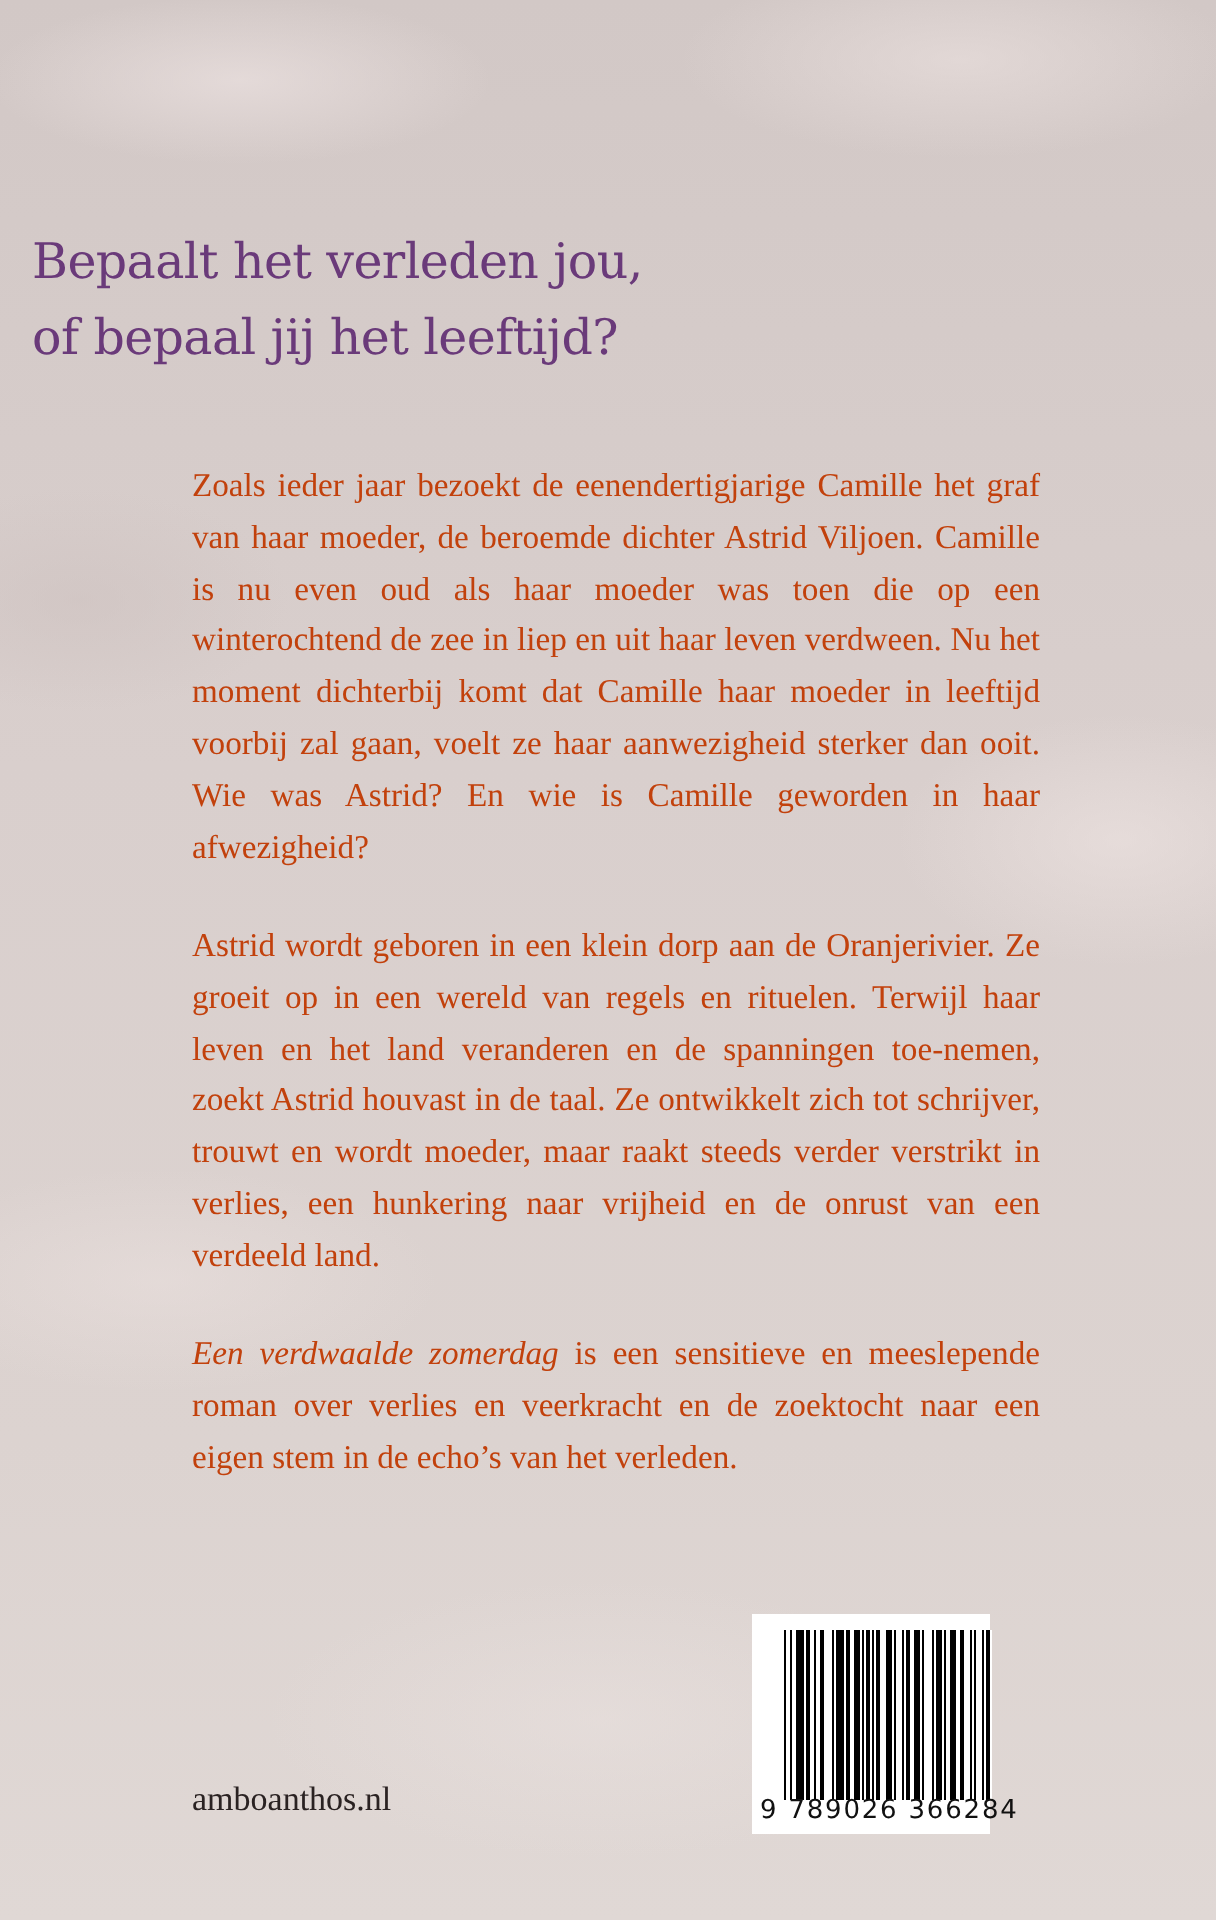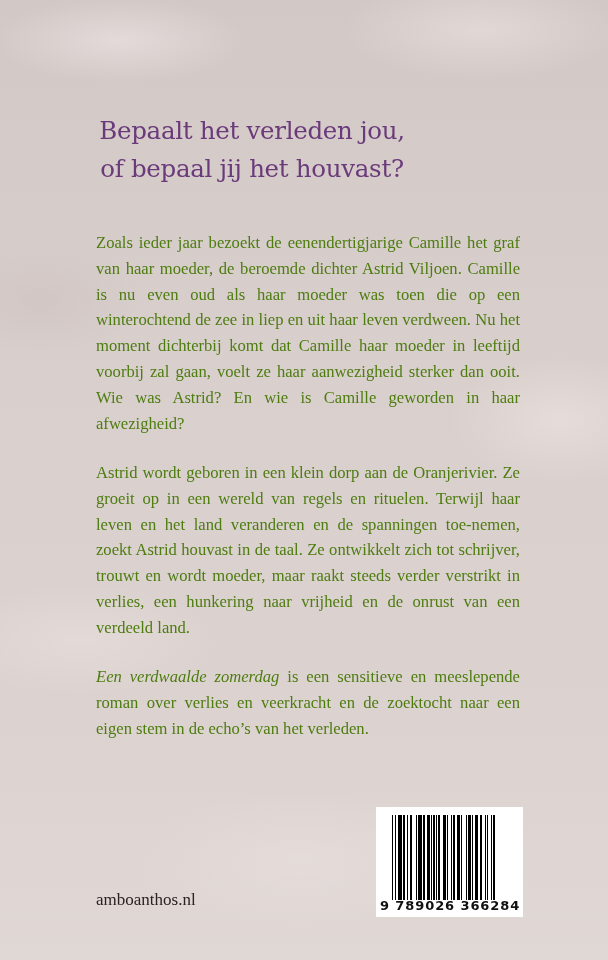--- a/index.html
+++ b/index.html
@@ -9,62 +9,61 @@
       radial-gradient(ellipse 180px 60px at 120px 40px, rgba(235,225,224,0.7), transparent 70%),
       radial-gradient(ellipse 200px 70px at 480px 30px, rgba(232,222,220,0.7), transparent 70%),
       radial-gradient(ellipse 160px 90px at 560px 420px, rgba(238,228,226,0.6), transparent 70%),
       radial-gradient(ellipse 200px 80px at 80px 640px, rgba(236,226,224,0.5), transparent 70%),
       radial-gradient(ellipse 240px 100px at 300px 860px, rgba(234,226,224,0.5), transparent 70%),
       radial-gradient(ellipse 150px 80px at 40px 300px, rgba(206,194,192,0.6), transparent 70%),
       linear-gradient(180deg, #d2c8c6 0%, #d9cfcd 40%, #dcd3d0 75%, #e0d8d5 100%);
     font-family: "DejaVu Serif", "Liberation Serif", serif;
   }
   .tagline {
-    position:absolute; left:0; width:504px; top:112px;
-    text-align:center; color:#6a3a7a;
+    position:absolute; left:16px; width:504px; top:112px;
+    text-align:left; color:#6a3a7a;
     font-family:"DejaVu Serif", serif; font-size:24.5px; line-height:38px;
     letter-spacing:-0.3px;
   }
   .section { position:absolute; left:96px; width:424px; }
   .place {
     color:#c85a3a; font-size:15.5px; line-height:25px;
     font-family:"Liberation Serif", serif; letter-spacing:0.1px;
   }
   .body {
-    color:#4d7c0f; font-size:16.6px; line-height:25.8px;
+    color:#c2410c; font-size:16.6px; line-height:25.8px;
     font-family:"Liberation Serif", serif; text-align:justify;
     text-align-last:left;
   }
   .sec1 { top:230px; }
   .sec2 { top:460px; }
   .sec3 { top:664px; }
   .sec3 .body .title { font-style:italic;margin-top:15px; }
   .barcode {
-    position:absolute; left:376px; top:807px; width:147px; height:110px;
+    position:absolute; left:376px; top:807px; width:119px; height:110px;
     background:#ffffff;
-    font-weight:bold;
   }
   .bars { position:absolute; left:16px; top:8px; width:110px; height:85px; display:flex; }
   .bars span { display:block; height:100%; }
   .isbn {
     position:absolute; left:4px; bottom:4px; width:128px;
     font-family:"DejaVu Sans", sans-serif; font-size:13px; color:#111;
     letter-spacing:0.9px; white-space:nowrap;
   }
   .url {
     position:absolute; left:96px; top:890px;
     font-family:"Liberation Serif", serif; font-size:17px; color:#2a2222;
   }
 </style>
 </head>
 <body>
 
 <div class="tagline">
   <div>Bepaalt het verleden jou,</div>
-  <div>of bepaal jij het houvast?</div>
+  <div>of bepaal jij het leeftijd?</div>
 </div>
 
 <div class="section sec1">
   <div class="body">Zoals ieder jaar bezoekt de eenendertigjarige Camille het graf van haar moeder, de beroemde dichter Astrid Viljoen. Camille is nu even oud als haar moeder was toen die op een winterochtend de zee in liep en uit haar leven verdween. Nu het moment dichterbij komt dat Camille haar moeder in leeftijd voorbij zal gaan, voelt ze haar aanwezigheid sterker dan ooit. Wie was Astrid? En wie is Camille geworden in haar afwezigheid?</div>
 </div>
 
 <div class="section sec2">
   <div class="body">Astrid wordt geboren in een klein dorp aan de Oranjerivier. Ze groeit op in een wereld van regels en rituelen. Terwijl haar leven en het land veranderen en de spanningen toe-nemen, zoekt Astrid houvast in de taal. Ze ontwikkelt zich tot schrijver, trouwt en wordt moeder, maar raakt steeds verder verstrikt in verlies, een hunkering naar vrijheid en de onrust van een verdeeld land.</div>
 </div>
 

